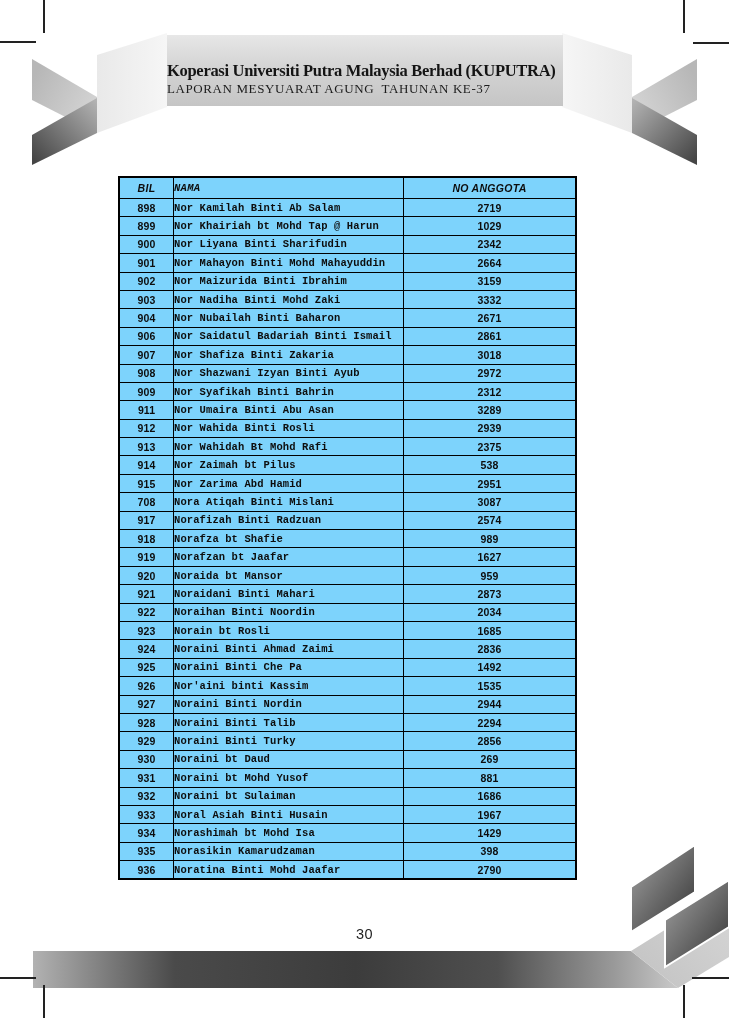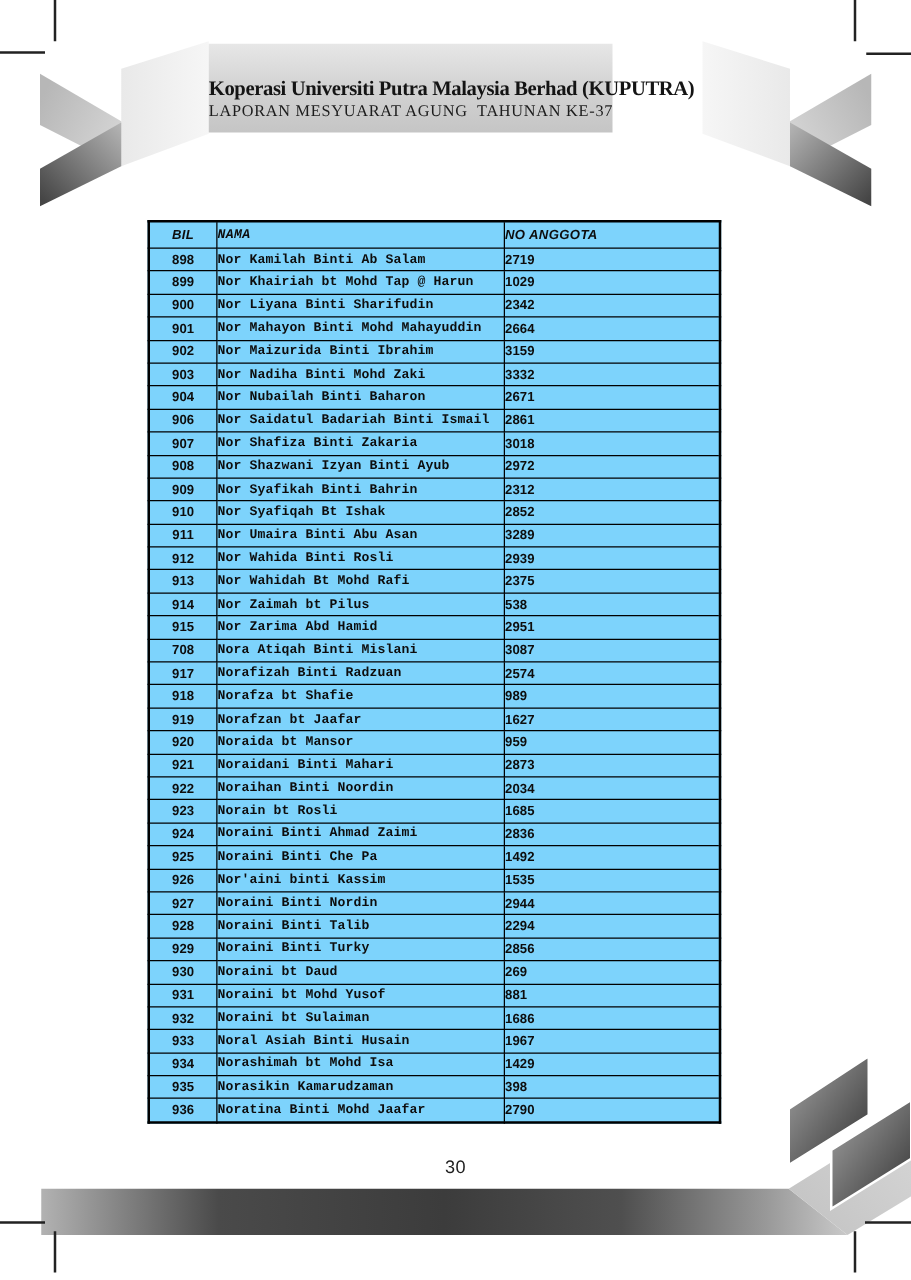--- a/index.html
+++ b/index.html
@@ -2,21 +2,21 @@
 <html><head>
 <meta charset="utf-8">
 <style>
   html,body{margin:0;padding:0;background:#fff;}
   .page{
     position:relative;width:729px;height:1024px;background:#fff;overflow:hidden;
     font-family:"Liberation Sans",sans-serif;
   }
   svg.decor{position:absolute;left:0;top:0;width:729px;height:1024px;}
   .banner{
-    position:absolute;left:167px;top:35px;width:323px;height:71px;box-sizing:border-box;
+    position:absolute;left:167px;top:35px;width:396px;height:71px;box-sizing:border-box;
     background:linear-gradient(180deg,#e7e7e7 0%,#d4d4d4 45%,#c5c5c5 100%);
     padding-top:26px;
   }
   .banner .title{
     font-family:"Liberation Serif",serif;font-weight:bold;font-size:16.5px;
     letter-spacing:-0.3px;color:#141414;line-height:19px;white-space:nowrap;
   }
   .banner .subtitle{
     font-family:"Liberation Serif",serif;font-size:13px;letter-spacing:0.6px;
     color:#1c1c1c;line-height:15px;margin-top:1px;white-space:pre;
@@ -30,21 +30,21 @@
     border:1px solid #000;padding:0;overflow:hidden;white-space:nowrap;
     color:#0d0d0d;vertical-align:middle;
   }
   table.members th{
     height:20px;font-size:10.5px;font-weight:bold;font-style:italic;letter-spacing:0.3px;
   }
   table.members td{height:17.4px;font-size:10.5px;font-weight:bold;letter-spacing:0.1px;}
   .c-bil{width:53px;text-align:center;}
   .c-nama{width:229px;text-align:left;font-family:Liberation Mono, monospace;}
   td.c-nama{padding-left:5px;}
-  .c-no{width:171px;text-align:left;}
+  .c-no{width:171px;text-align:center;}
   .pageno{
     position:absolute;left:0;right:0;top:926px;text-align:center;
     font-size:14.5px;color:#1f1f1f;letter-spacing:0.5px;
   }
 </style>
 </head>
 <body>
 
 <div class="page">
 
@@ -174,25 +174,20 @@
           <td class="c-bil">908</td>
           <td class="c-nama">Nor Shazwani Izyan Binti Ayub</td>
           <td class="c-no">2972</td>
         </tr>
         <tr>
           <td class="c-bil">909</td>
           <td class="c-nama">Nor Syafikah Binti Bahrin</td>
           <td class="c-no">2312</td>
         </tr>
         <tr>
-          <td class="c-bil">910</td>
-          <td class="c-nama">Nor Syafiqah Bt Ishak</td>
-          <td class="c-no">2852</td>
-        </tr>
-        <tr>
           <td class="c-bil">911</td>
           <td class="c-nama">Nor Umaira Binti Abu Asan</td>
           <td class="c-no">3289</td>
         </tr>
         <tr>
           <td class="c-bil">912</td>
           <td class="c-nama">Nor Wahida Binti Rosli</td>
           <td class="c-no">2939</td>
         </tr>
         <tr>

